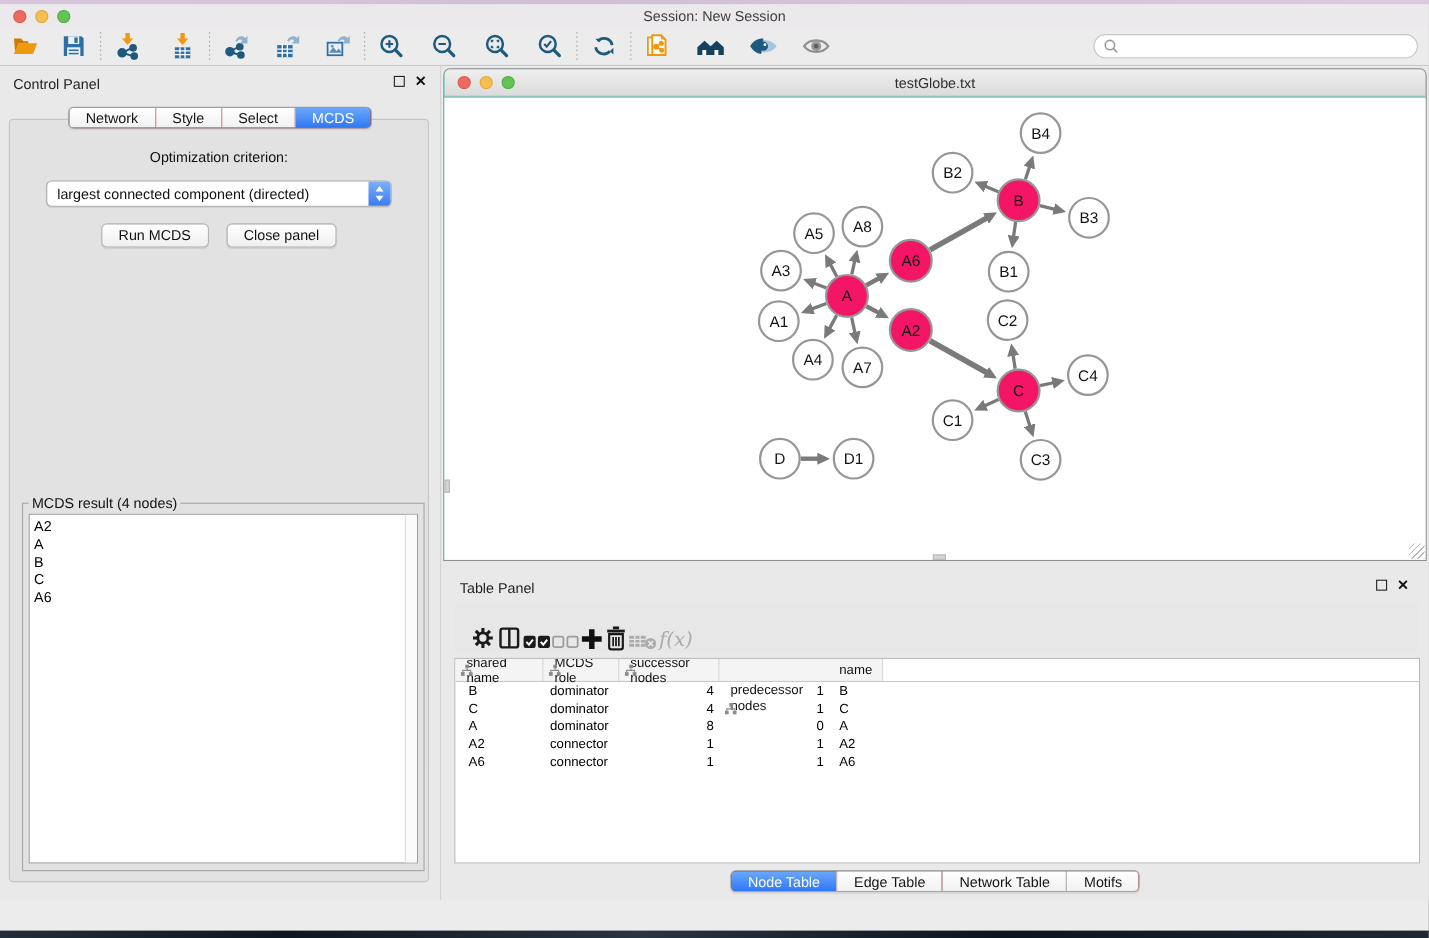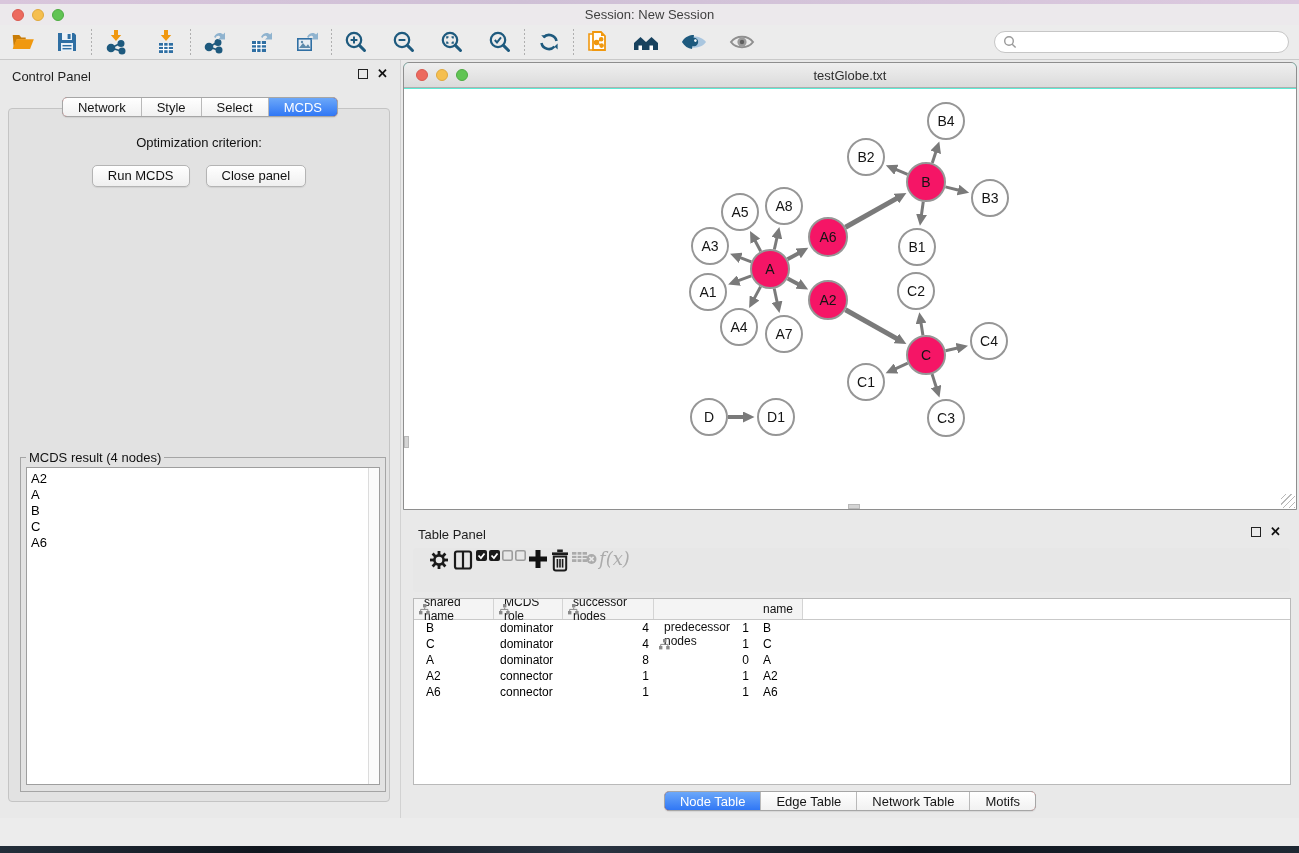--- a/index.html
+++ b/index.html
@@ -81,21 +81,21 @@
   .net-canvas { position:absolute; left:0; top:26px; right:0; bottom:0; background:#FFF; overflow:hidden; }
   .net-handle-left { position:absolute; left:0; top:373px; width:5px; height:12px; background:#D4D4D4; border:1px solid #B9B9B9; }
   .net-handle-bottom { position:absolute; left:444px; bottom:0; width:12px; height:5px; background:#D4D4D4; border:1px solid #B9B9B9; }
   .resize-grip { position:absolute; right:1px; bottom:1px; width:14px; height:14px;
     background:repeating-linear-gradient(135deg, transparent 0 3px, #B9B9B9 3px 4px); }
   .graph-node-label { font-size:14px; fill:#141414; }
 
   
   .table-panel { position:absolute; left:403px; top:458px; width:894px; height:297px; }
   .tp-toolbar { position:absolute; left:10px; right:7px; top:30px; height:44px; background:#E7E7E7;
-    border-radius:3px; display:flex; align-items:flex-start; padding-left:14px; }
+    border-radius:3px; display:flex; align-items:flex-end; padding-left:14px; }
   .tp-btn { display:flex; align-items:center; justify-content:center; }
   .fx-label { font-family:"DejaVu Serif", serif; font-style:italic; font-size:18px; color:#ABABAB; }
   .data-table { position:absolute; left:10px; right:6px; top:80px; height:187px; background:#FFF;
     border:1px solid #B9B9B9; overflow:hidden; }
   .dt-header { display:flex; height:21px; background:#F4F4F4; border-bottom:1px solid #C9C9C9; }
   .dt-hcell { position:relative; border-right:1px solid #D4D4D4; font-size:12px; color:#111;
     display:flex; align-items:center; justify-content:center; }
   .dt-hcell .tree-ico { position:absolute; left:5px; top:5px; }
   .dt-hcell.filler { flex:1; border-right:none; background:#FFF; }
   .dt-row { display:flex; height:16px; }
@@ -326,20 +326,29 @@
       <div class="cp-tabs-row">
         <div class="seg" id="cp-tabs">
             <div class="seg-item">Network</div>
             <div class="seg-item">Style</div>
             <div class="seg-item">Select</div>
             <div class="seg-item active">MCDS</div>
           </div>
       </div>
       <div class="cp-inner">
         <div class="opt-label">Optimization criterion:</div>
+        <div class="mac-select">
+          <span class="sel-text">largest connected component (directed)</span>
+          <span class="sel-stepper">
+            <svg width="10" height="16" viewBox="0 0 10 16">
+                <path d="M5 1 L8.6 6 H1.4z" fill="#FFF"></path>
+                <path d="M5 15 L1.4 10 H8.6z" fill="#FFF"></path>
+              </svg>
+          </span>
+        </div>
         <div class="btn-row">
           <button class="mac-btn">Run MCDS</button>
           <button class="mac-btn">Close panel</button>
         </div>
         <div class="result-box">
           <div class="result-title">MCDS result (4 nodes)</div>
           <div class="result-list">
             <div class="result-items" id="result-items">
                 <div class="result-item">A2</div>
                 <div class="result-item">A</div>

